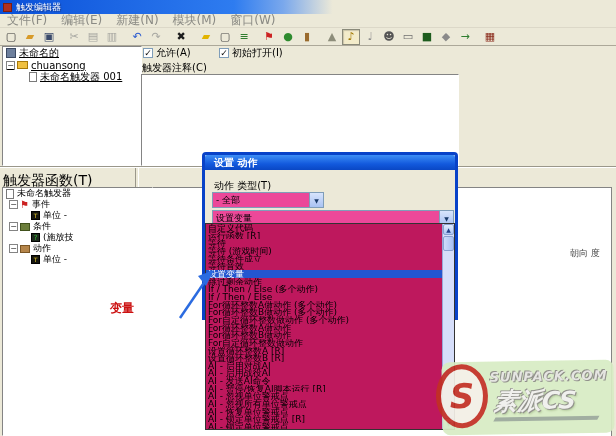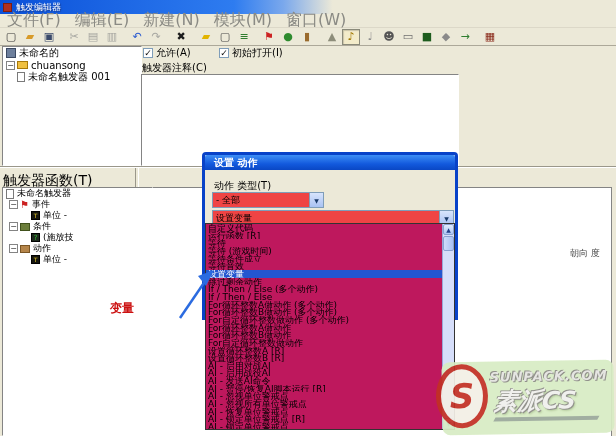--- a/index.html
+++ b/index.html
@@ -7,31 +7,31 @@
   body { font-family:"DejaVu Sans", sans-serif; background:#ece9d8; position:relative; font-size:10px; color:#000; }
 
   
   .titlebar { position:absolute; left:0; top:0; width:616px; height:14px;
     background:linear-gradient(to right,#0a50d8 0%, #2e7cf0 38%, #7aa8ec 46%, #ece9d8 54%);
     display:flex; align-items:center; padding-left:3px; }
   .titleicon { width:9px; height:9px; background:#b03020; border:1px solid #7d1d12; margin-right:4px; }
   .titletext { color:#fff; font-weight:normal; font-size:9px; text-shadow:1px 1px 1px #1a3a8a; }
   .menubar { position:absolute; left:0; top:14px; width:616px; height:14px; background:#ece9d8;
     display:flex; align-items:center; border-bottom:1px solid #dcd8c8; }
-  .menuitem { color:#8a8a84; padding:8px 7px; font-size:16px; }
+  .menuitem { color:#8a8a84; padding:8px 7px; font-size:12px; }
   .toolbar { position:absolute; left:0; top:28px; width:616px; height:18px; background:#ece9d8;
     display:flex; align-items:center; padding-left:2px; border-bottom:1px solid #aca899; }
   .tbtn { width:18px; height:16px; display:flex; align-items:center; justify-content:center;
     font-size:11px; margin-right:1px; border:1px solid transparent; }
   .tbtn.gap { margin-left:6px; }
   .tbtn.pressed { background:#f3ecca; border:1px solid #8a8a7a; box-shadow:inset 1px 1px 1px #c9c4a8; }
 
   
   .sunken { background:#fff; border:1px solid; border-color:#848484 #fff #fff #848484; }
-  .panel-topleft { position:absolute; left:2px; top:46px; width:140px; height:120px; }
+  .panel-topleft { position:absolute; left:2px; top:46px; width:140px; height:120px;text-decoration:underline; }
   .trow { display:flex; align-items:center; height:12px; white-space:nowrap; font-size:10px; }
   .expander { width:9px; height:9px; border:1px solid #848484; background:#fff; display:inline-flex;
     align-items:center; justify-content:center; font-size:8px; line-height:7px; margin-right:2px; color:#333; flex:0 0 9px; }
   .ico-doc { width:8px; height:10px; background:#fff; border:1px solid #7a7a7a; margin-right:3px; flex:0 0 8px; }
   .ico-folder { width:11px; height:8px; background:#f0c040; border:1px solid #a8790a; margin-right:3px; flex:0 0 11px; }
   .ico-root { width:10px; height:10px; background:#6d7f9c; border:1px solid #3c4a63; margin-right:3px; flex:0 0 10px; }
   .ico-flag { color:#c22; font-size:10px; margin-right:3px; line-height:10px; }
   .ico-unit { width:9px; height:9px; background:#16160e; border:1px solid #000; margin-right:3px;
     display:inline-flex; align-items:center; justify-content:center; color:#e8c92a; font-size:6px; flex:0 0 9px; }
   .ico-cond { width:10px; height:8px; background:#6b7d3a; border:1px solid #41511c; margin-right:3px; flex:0 0 10px; }
@@ -56,21 +56,21 @@
     background:#fff; border-top:1px solid #848484; border-right:1px solid #848484; }
   .bgtext { position:absolute; left:430px; top:59px; font-size:9px; color:#444; }
 
   
   .dialog { position:absolute; left:202px; top:152px; width:256px; height:168px;
     border:3px solid #0842c8; border-radius:4px 4px 0 0; background:#ece9d8; z-index:20; }
   .dlg-title { height:15px; background:linear-gradient(180deg,#3d8ef5,#1259dd 60%,#0a47c4);
     color:#fff; font-weight:bold; font-size:10px; display:flex; align-items:center; padding-left:9px;
     border-radius:2px 2px 0 0; }
   .dlg-label { position:absolute; left:9px; top:24px; font-size:10px; }
-  .combo { position:absolute; height:16px; background:#ef4444; border:1px solid #7f9db9;
+  .combo { position:absolute; height:16px; background:#ec4899; border:1px solid #7f9db9;
     display:flex; align-items:center; font-size:9px; }
   .combo .val { flex:1; padding-left:3px; white-space:nowrap; overflow:hidden; }
   .combo .drop { width:14px; height:100%; background:linear-gradient(180deg,#d8e4fc,#a9c2f3);
     border-left:1px solid #7f9db9; display:flex; align-items:center; justify-content:center;
     font-size:6px; color:#1a3a6a; }
   .combo1 { left:7px; top:37px; width:112px; }
   .combo2 { left:7px; top:55px; width:242px; }
 
   .droplist { position:absolute; left:205px; top:223px; width:250px; height:207px;
     background:#be185d; border:1px solid #333; z-index:30; display:flex; }
@@ -199,21 +199,21 @@
 <div class="panel-topleft sunken">
   <div class="trow" style="padding-left:3px;">
     <span class="ico-root"></span>
     <span>未命名的</span>
   </div>
   <div class="trow" style="padding-left:3px;">
     <span class="expander">−</span>
     <span class="ico-folder"></span>
     <span>chuansong</span>
   </div>
-  <div class="trow" style="padding-left:14px;">
+  <div class="trow" style="padding-left:26px;">
     <span class="ico-doc"></span>
     <span>未命名触发器 001</span>
   </div>
 </div>
 
 <div class="chkrow" style="left:143px;">
   <span class="chk">✓</span>
   <span>允许(A)</span>
 </div>
 <div class="chkrow" style="left:219px;">

